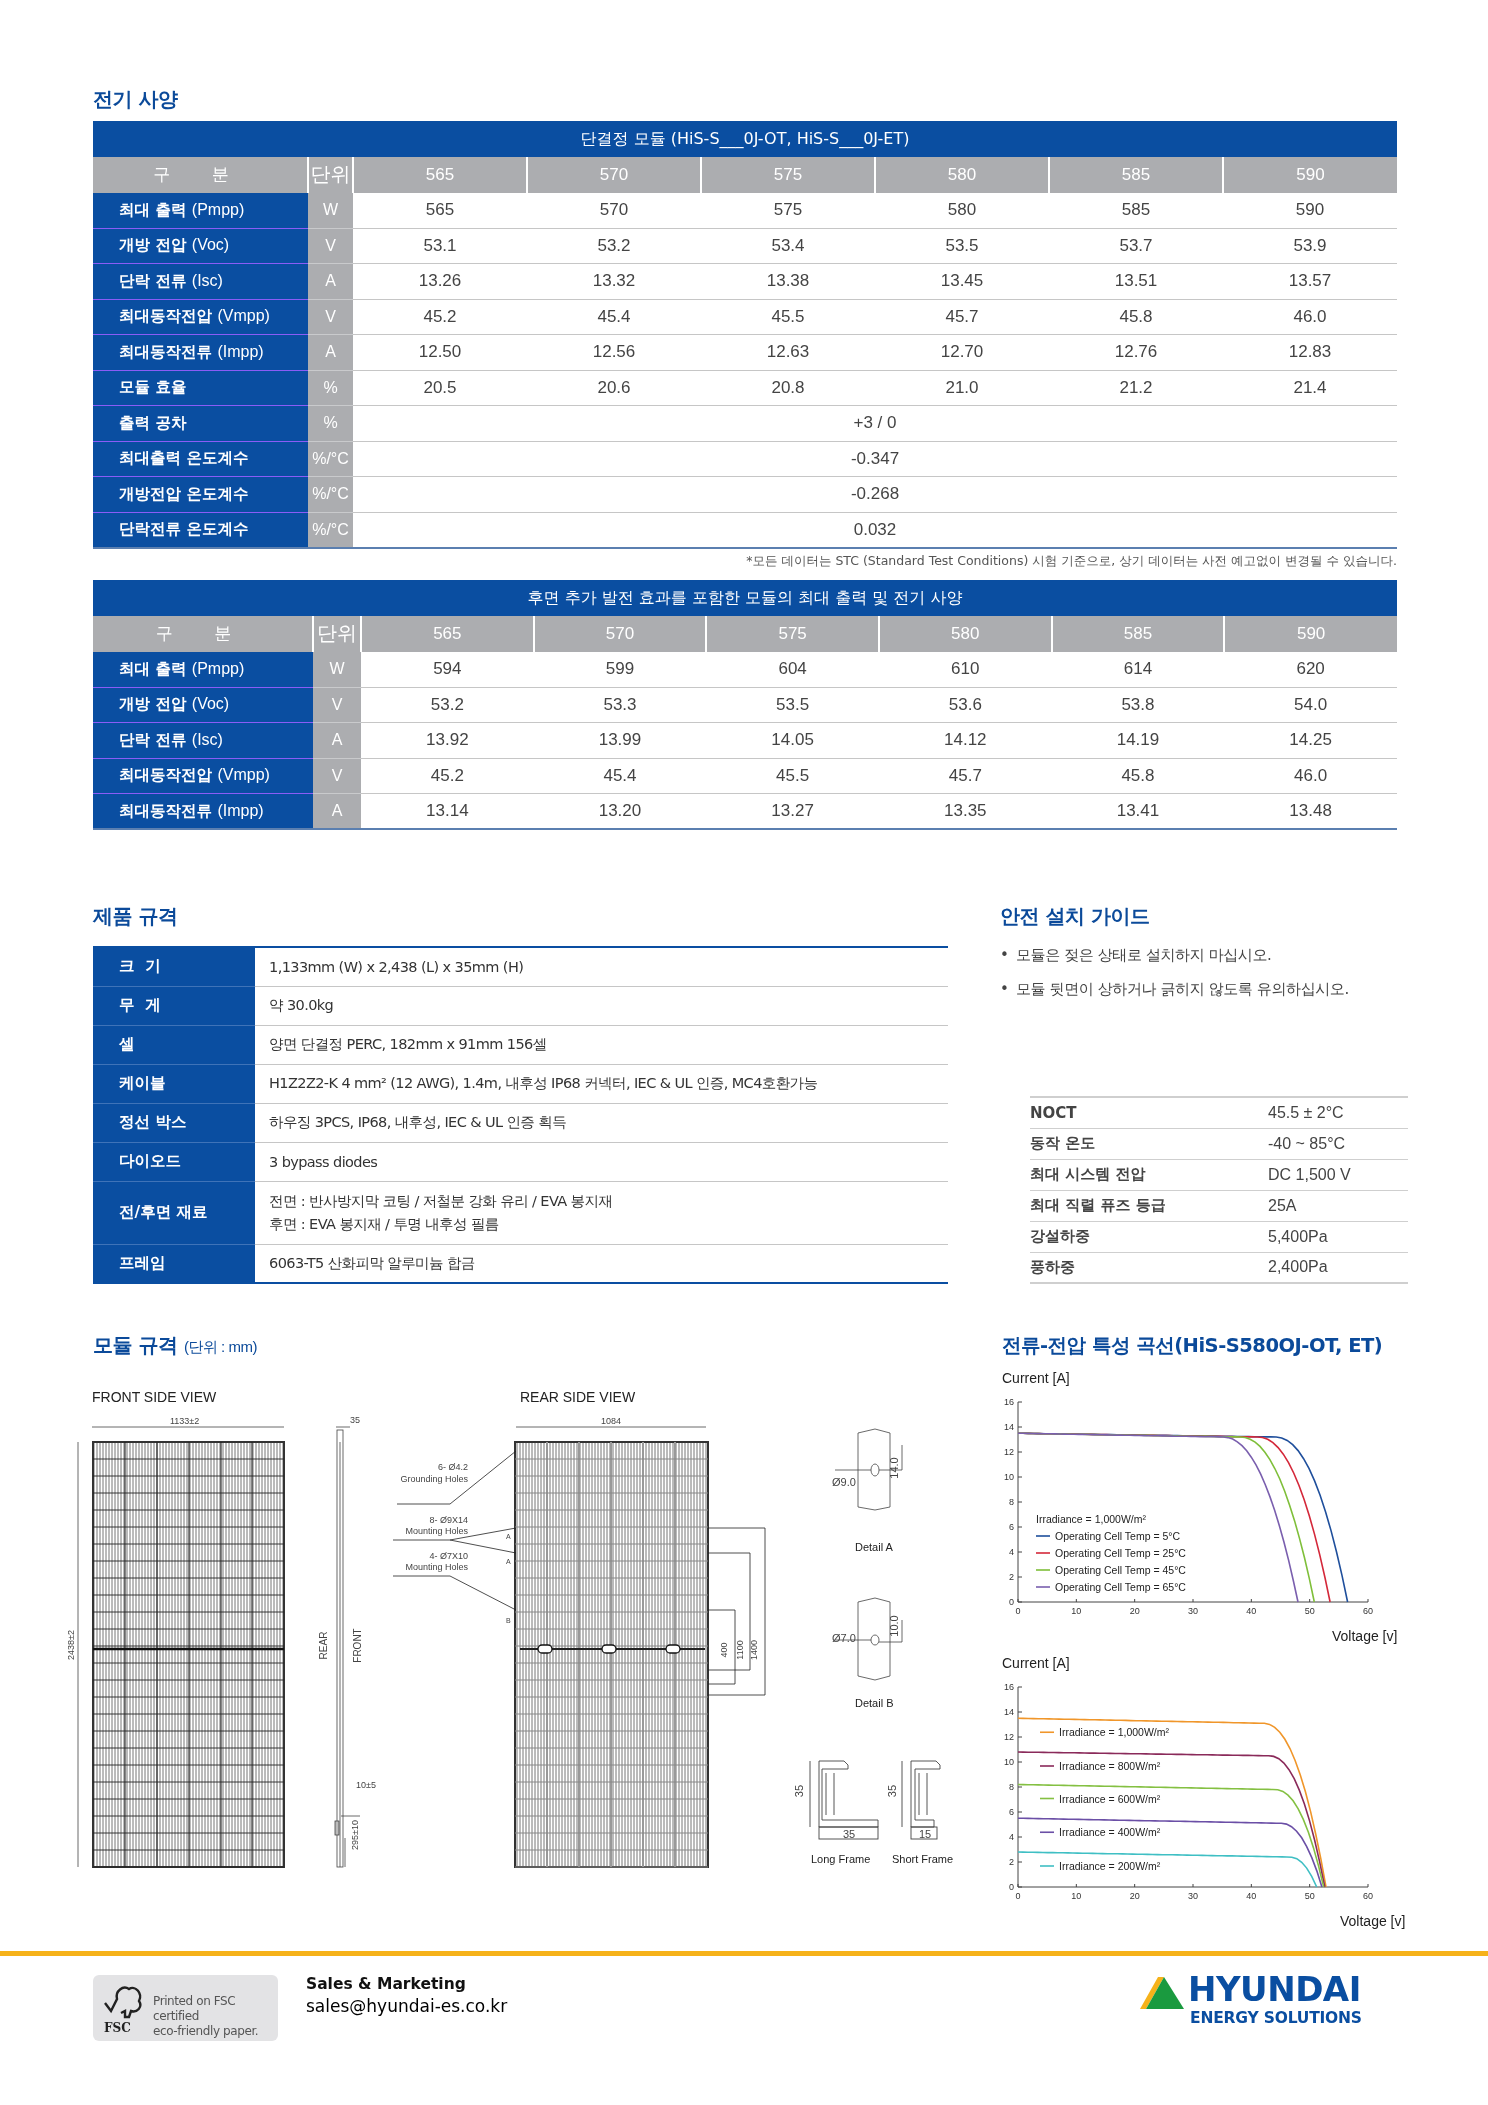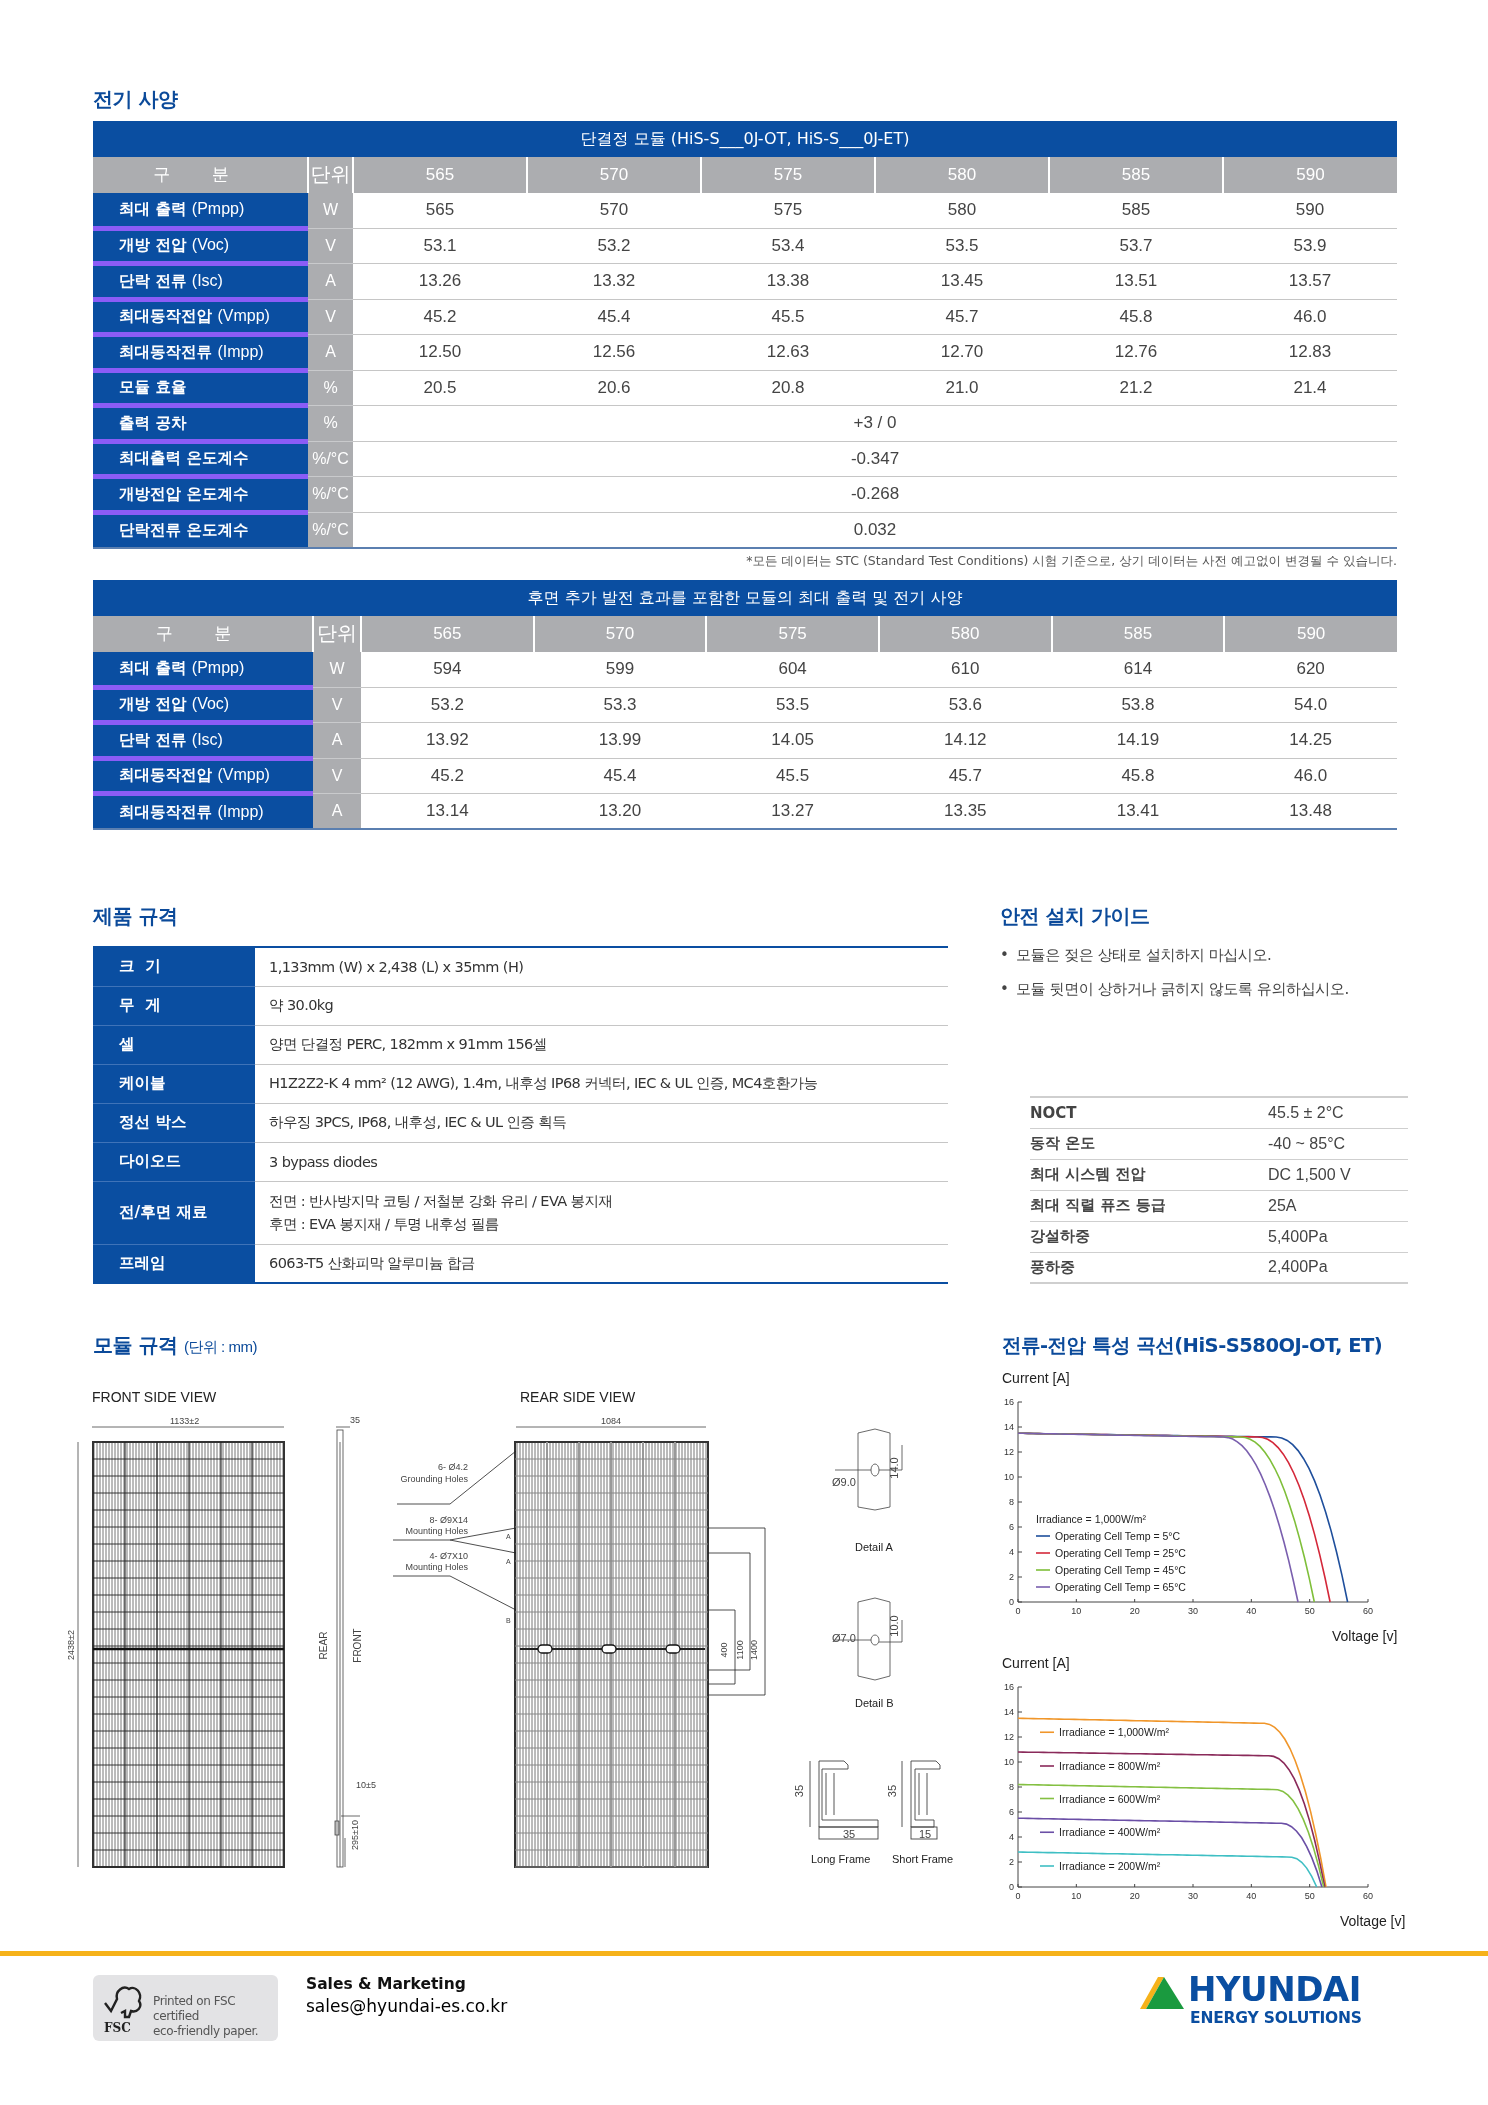--- a/index.html
+++ b/index.html
@@ -7,21 +7,21 @@
   .abs { position: absolute; }
   .sec-title { font-family: "DejaVu Sans", sans-serif; font-weight: bold; color: #0b4a9a; font-size: 20px; letter-spacing: -0.5px; }
   .sec-title small { font-weight: normal; font-size: 15px; font-family: "Liberation Sans", sans-serif; }
 
   table.spec { border-collapse: collapse; width: 1304px; table-layout: fixed; font-size: 17px; }
   table.spec td, table.spec th { height: 35.5px; text-align: center; padding: 0; }
   table.spec .banner th { background: #0a4ea1; color: #fff; font-family: "DejaVu Sans", sans-serif; font-size: 16px; font-weight: normal; height: 36px; }
   table.spec .hdr th { background: #acadb0; color: #fff; font-weight: normal; border-left: 2px solid #fff; font-size: 17px; }
   table.spec .hdr th:first-child { border-left: none; font-family: "DejaVu Sans", sans-serif; letter-spacing: 18px; }
   table.spec .hdr th.unit-h { font-family: "DejaVu Sans", sans-serif; font-size: 20px; }
-  table.spec td.lbl { background: #0a4ea1; color: #fff; text-align: left; padding-left: 26px; font-family: "DejaVu Sans", sans-serif; font-weight: bold; font-size: 15.5px; border-bottom: 5px solid #8b5cf6; white-space: nowrap; }
+  table.spec td.lbl { background: #0a4ea1; color: #fff; text-align: left; padding-left: 26px; font-family: "DejaVu Sans", sans-serif; font-weight: bold; font-size: 15.5px; border-bottom: 1px solid #8b5cf6; white-space: nowrap; }
   table.spec td.lbl span.en { font-family: "Liberation Sans", sans-serif; font-weight: normal; font-size: 16px; }
   table.spec td.unit { background: #acadb0; color: #fff; border-bottom: 1px solid #c9cacc; font-size: 16px; }
   table.spec td.val { border-bottom: 1px solid #c6c6c6; color: #444; }
   table.spec tr:last-child td { border-bottom: 2px solid #5b7fb0; }
 
   .note { font-size: 12.5px; color: #555; text-align: right; font-family: "DejaVu Sans", sans-serif; }
 
   table.prod { border-collapse: collapse; width: 855px; table-layout: fixed; font-size: 16px; border-top: 2px solid #0a4ea1; }
   table.prod td { height: 39px; }
   table.prod td.k { width: 162px; background: #0a4ea1; color: #fff; font-family: "DejaVu Sans", sans-serif; font-weight: bold; padding-left: 26px; font-size: 15.5px; border-bottom: 1px solid #3f73b8; }

